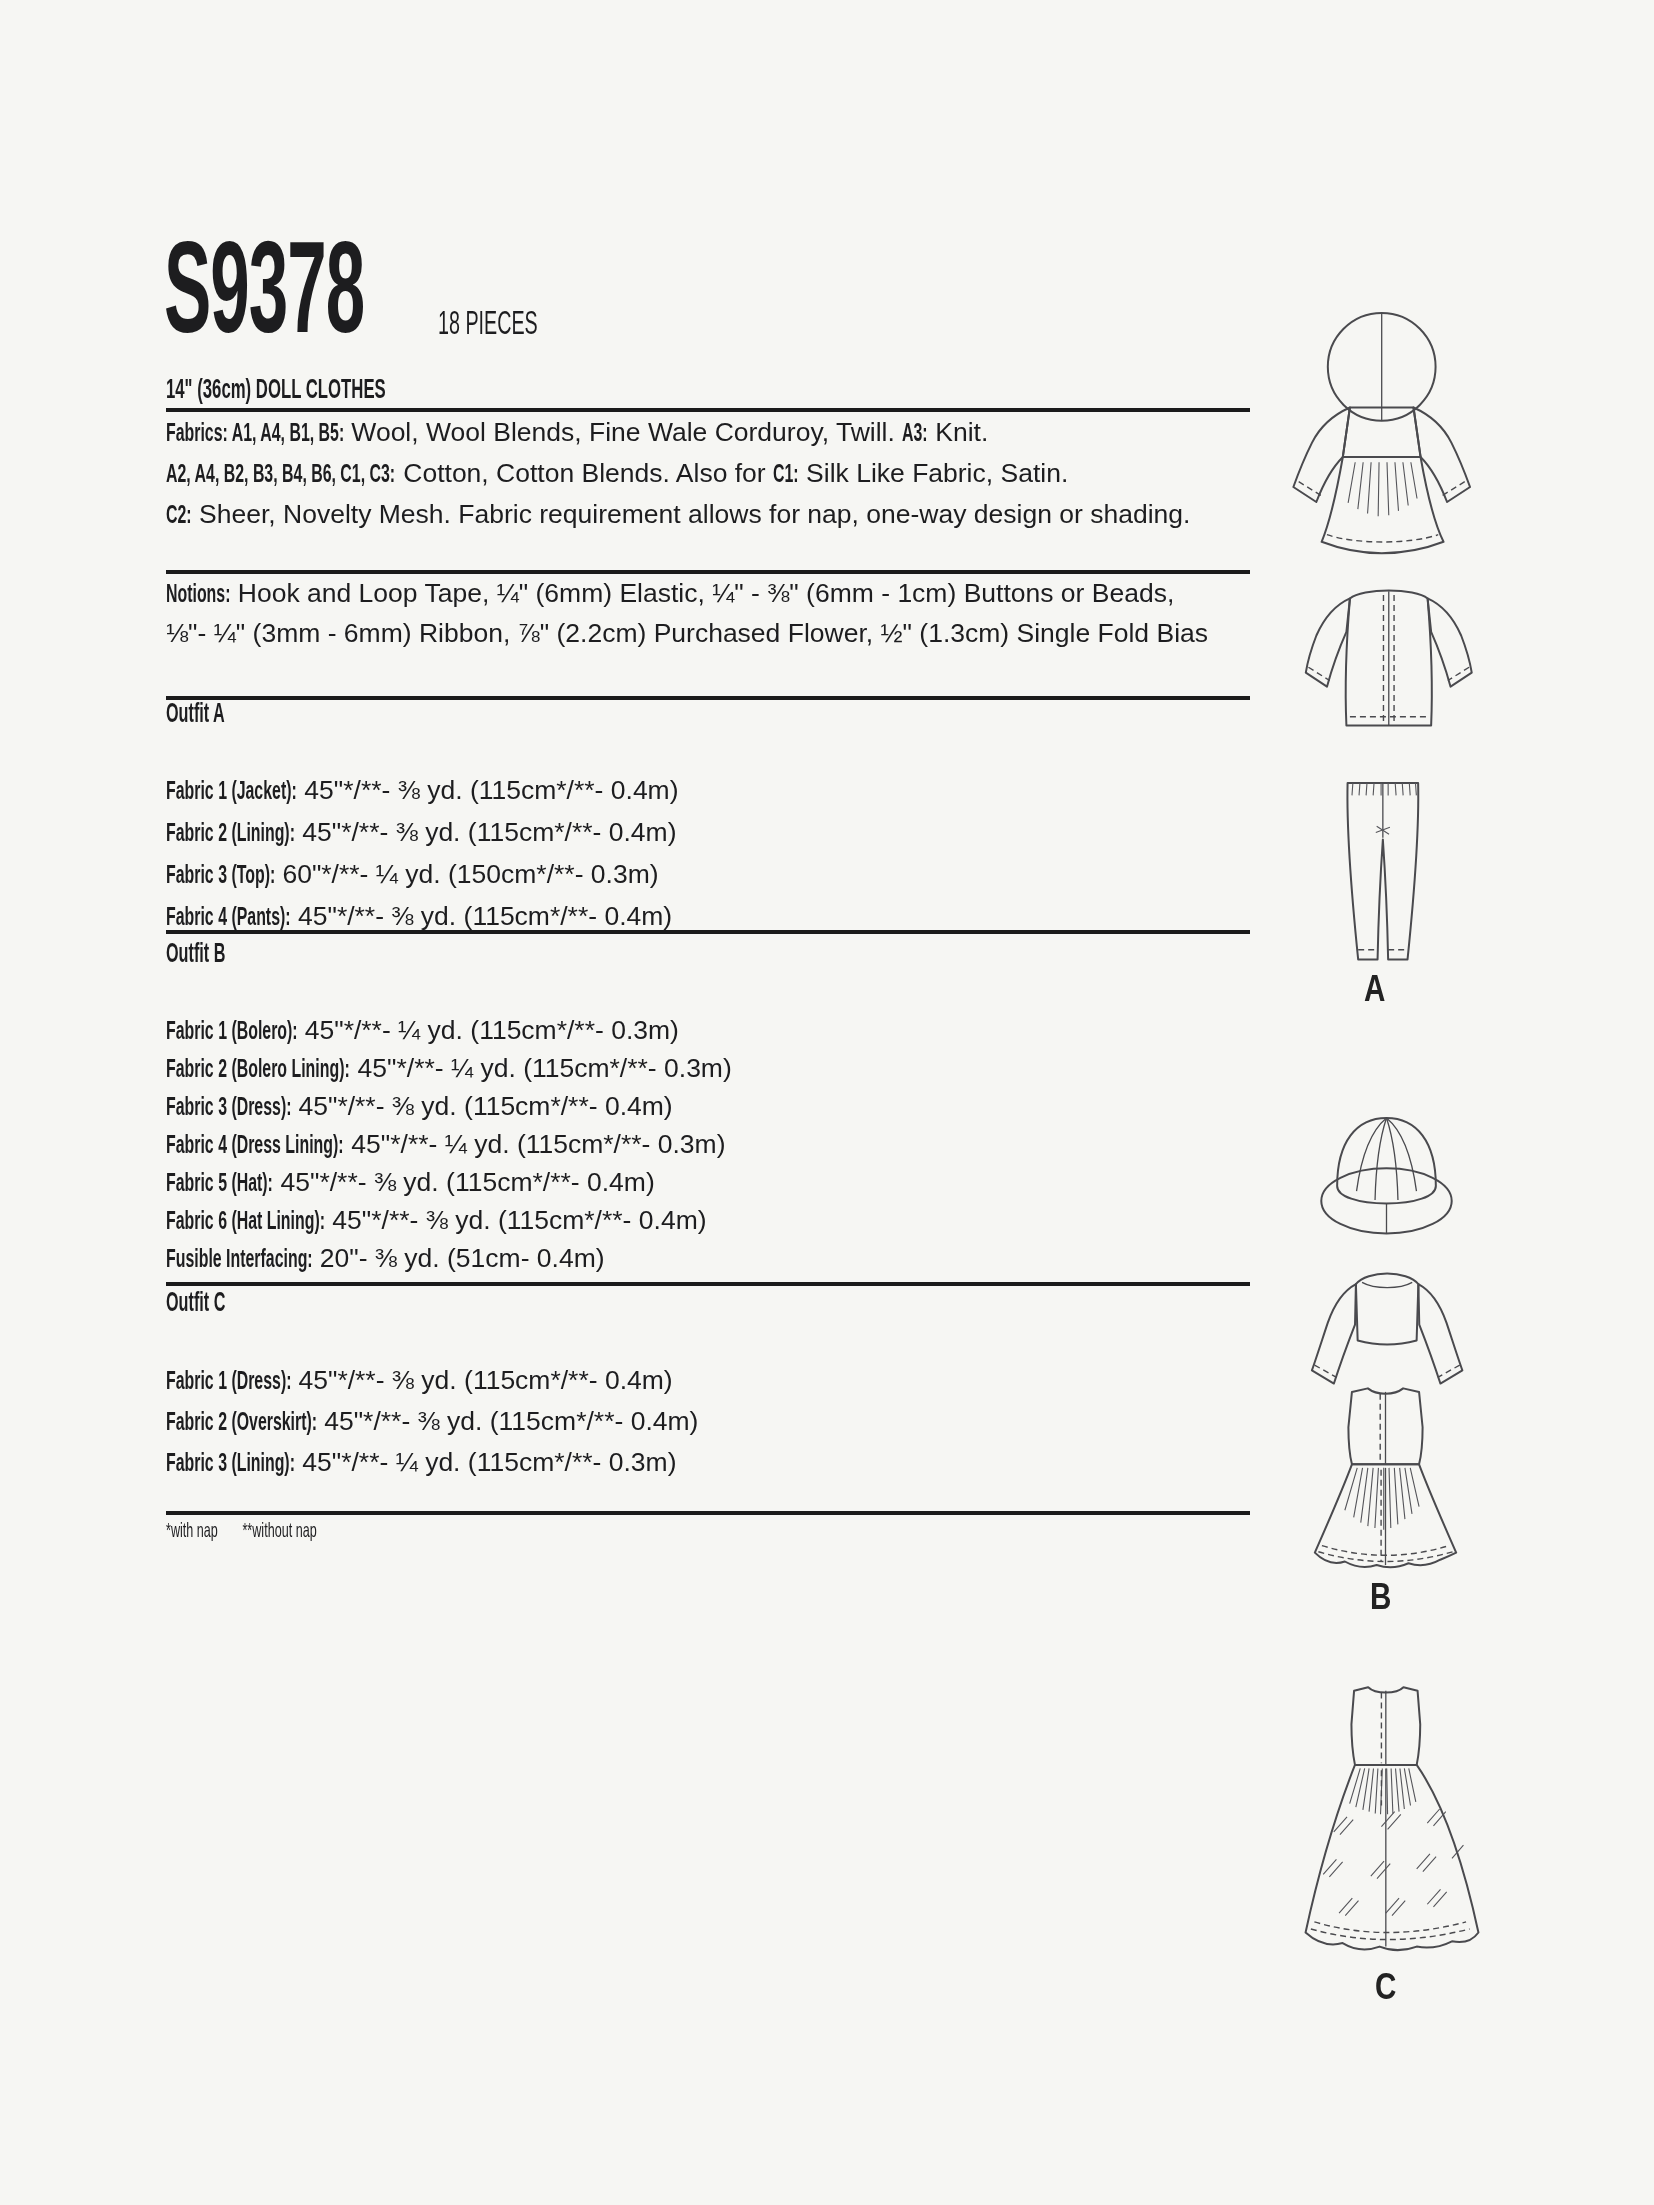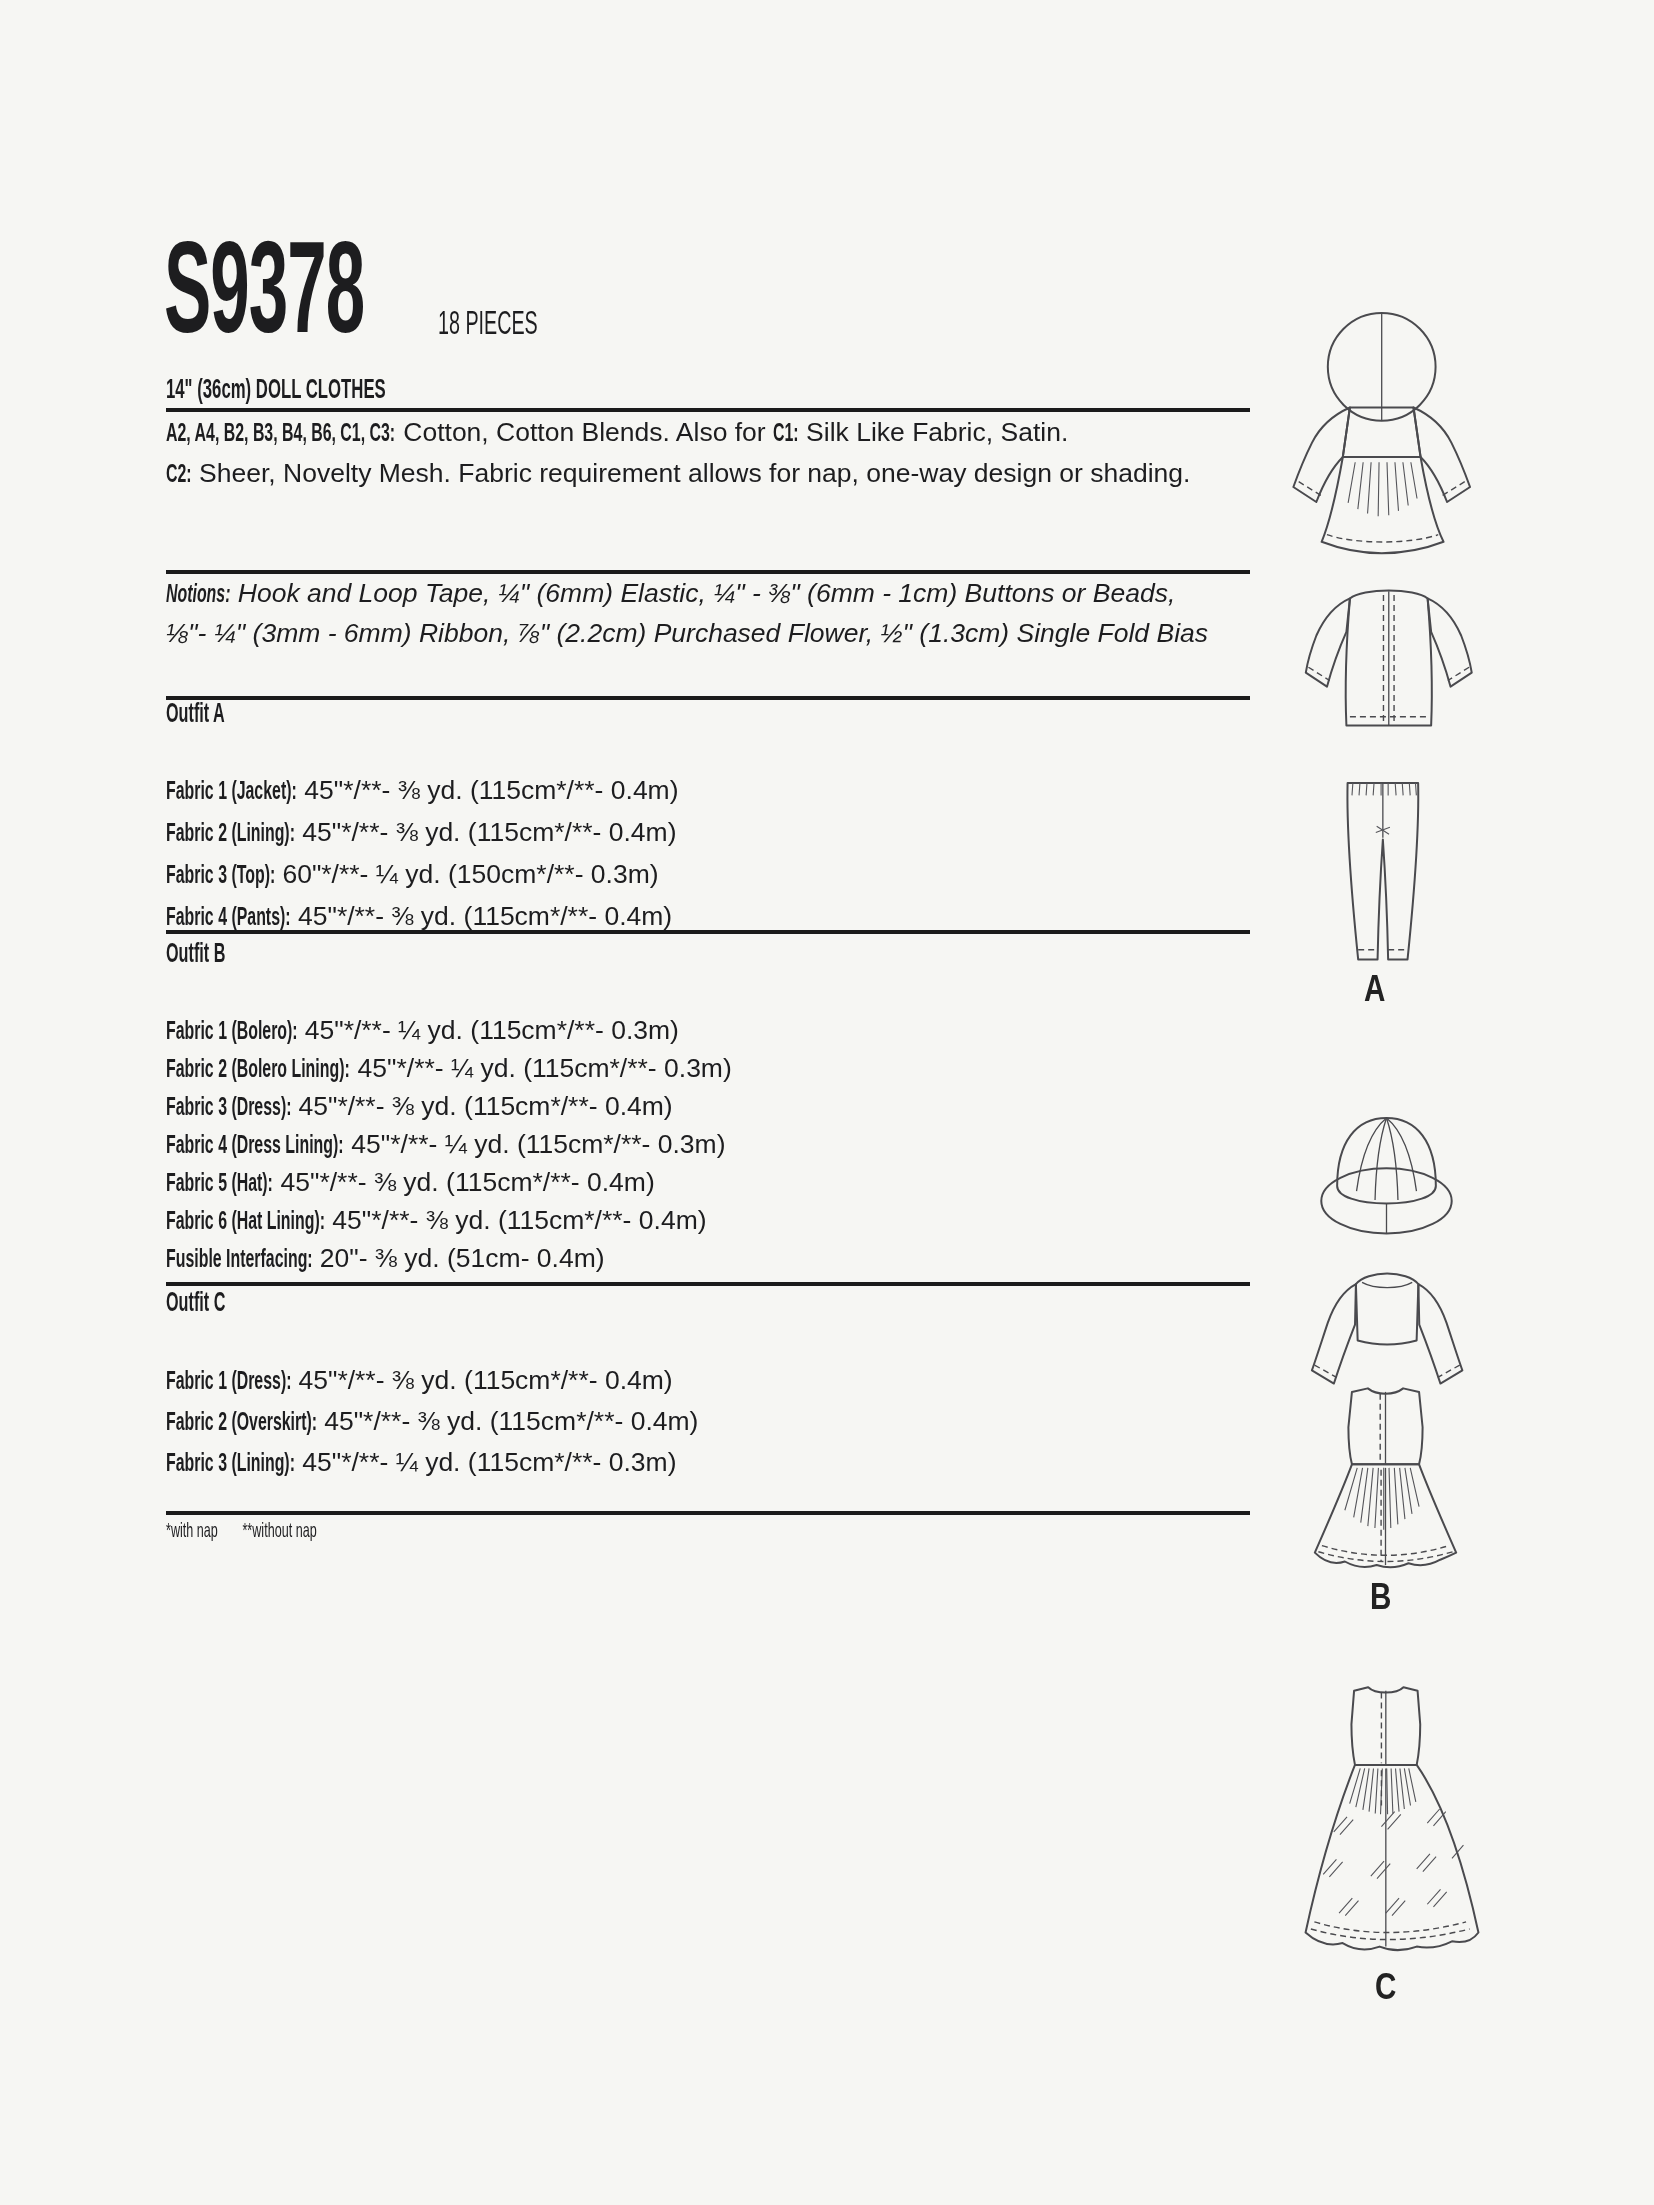--- a/index.html
+++ b/index.html
@@ -20,21 +20,21 @@
     transform:scaleX(0.58);transform-origin:0 0;white-space:nowrap;
   }
   .subtitle{
     left:166px;top:376px;font-size:27px;font-weight:700;line-height:1;
     transform:scaleX(0.62);transform-origin:0 0;white-space:nowrap;
   }
   .rule{left:166px;width:1084px;height:3.5px;background:#1b1b1b;}
   .para{left:166px;white-space:nowrap;font-size:26.5px;}
   .para .line{white-space:nowrap;}
   .fabrics{top:412px;}  .fabrics .line{line-height:41px;height:41px;}
-  .notions{top:573px;font-style:italic;}  .notions .line{line-height:40px;height:40px;}
+  .notions{top:573px;}  .notions .line{line-height:40px;height:40px;}
   .heading{
     font-size:27px;font-weight:700;line-height:1;white-space:nowrap;
     transform:scaleX(0.6);transform-origin:0 0;
   }
   .items{left:166px;font-size:26.5px;white-space:nowrap;}
   .items .item{white-space:nowrap;}
   .items-a{top:769px;}  .items-a .item{line-height:42px;height:42px;}
   .items-b{top:1011px;} .items-b .item{line-height:38px;height:38px;}
   .items-c{top:1360px;} .items-c .item{line-height:41px;height:41px;}
   
@@ -60,20 +60,21 @@
 
 <div class="page">
 
   <div class="abs title">S9378</div>
   <div class="abs pieces">18 PIECES</div>
   <div class="abs subtitle">14" (36cm) DOLL CLOTHES</div>
 
   <div class="abs rule" style="top:408px"></div>
 
   <div class="abs para fabrics">
+    <div class="line"><span class="cb" style="margin-right: -119px;">Fabrics: A1, A4, B1, B5:</span><span> Wool, Wool Blends, Fine Wale Corduroy, Twill. </span><span class="cb" style="margin-right: -17px;">A3:</span><span> Knit.</span></div>
     <div class="line"><span class="cb" style="margin-right: -152px;">A2, A4, B2, B3, B4, B6, C1, C3:</span><span> Cotton, Cotton Blends. Also for </span><span class="cb" style="margin-right: -17px;">C1:</span><span> Silk Like Fabric, Satin.</span></div>
     <div class="line"><span class="cb" style="margin-right: -17px;">C2:</span><span> Sheer, Novelty Mesh. Fabric requirement allows for nap, one-way design or shading.</span></div>
   </div>
 
   <div class="abs rule" style="top:570px"></div>
 
   <div class="abs para notions">
     <div class="line"><span class="cb" style="margin-right: -43px;">Notions:</span><span> Hook and Loop Tape, ¼" (6mm) Elastic, ¼" - ⅜" (6mm - 1cm) Buttons or Beads,</span></div>
     <div class="line"><span>⅛"- ¼" (3mm - 6mm) Ribbon, ⅞" (2.2cm) Purchased Flower, ½" (1.3cm) Single Fold Bias</span></div>
   </div>

